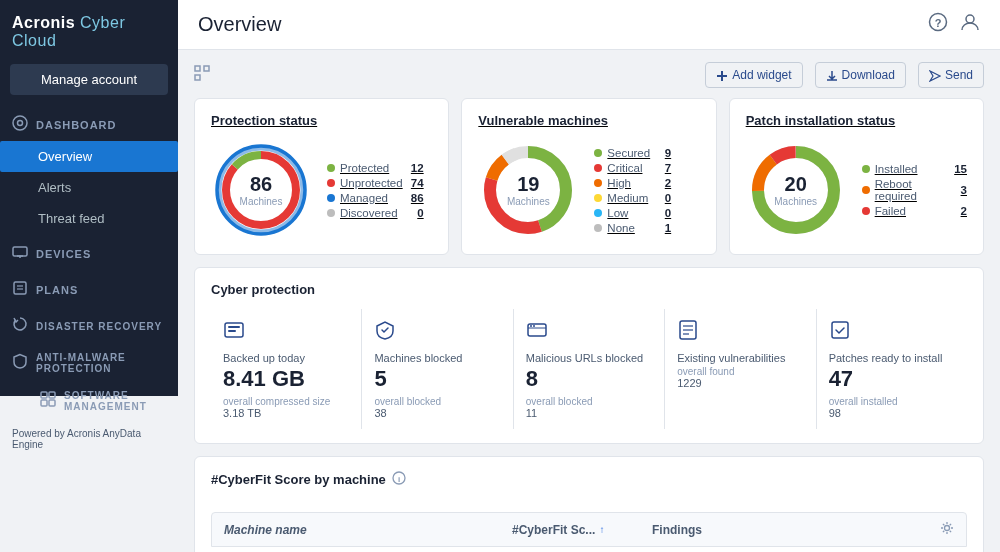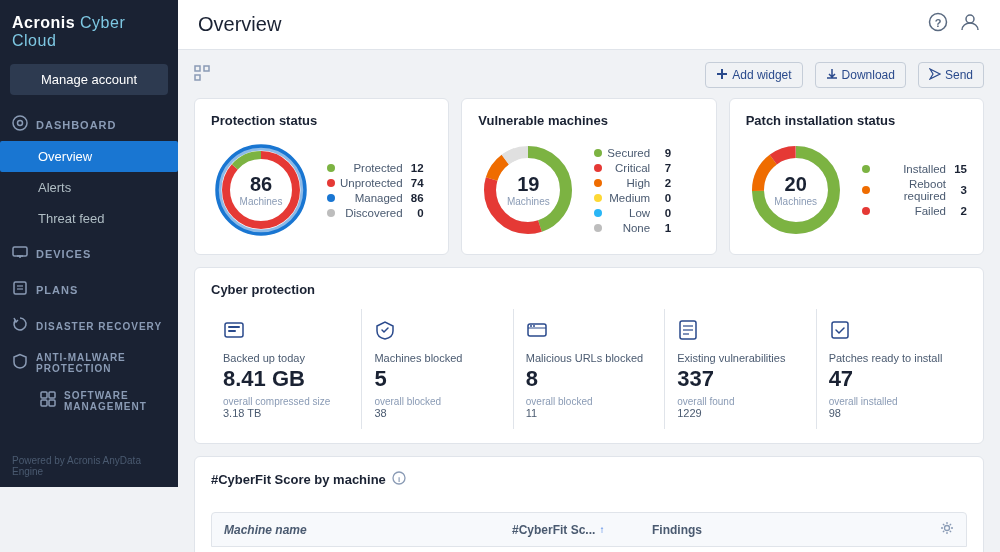--- a/index.html
+++ b/index.html
@@ -6,21 +6,21 @@
     body { font-family: 'Segoe UI', Arial, sans-serif; font-size: 13px; background: #f0f2f5; display: flex; height: 552px; overflow: hidden; }
 
     
     #sidebar {
       width: 178px;
       min-width: 178px;
       background: #1a2233;
       color: #fff;
       display: flex;
       flex-direction: column;
-      height: 487px;
+      height: 396px;
     }
     #logo-area {
       padding: 14px 12px 10px;
       font-size: 16px;
       font-weight: 600;
       letter-spacing: 0.5px;
     }
     #logo-area span.acronis { color: #fff; font-weight: 700; }
     #logo-area span.cyber { color: #7ec8e3; font-weight: 300; }
     #logo-area span.cloud { color: #7ec8e3; font-weight: 300; }
@@ -79,21 +79,21 @@
       padding: 12px 20px;
       display: flex;
       align-items: center;
       justify-content: space-between;
       border-bottom: 1px solid #e0e4ea;
     }
     #topbar h1 { font-size: 20px; font-weight: 500; color: #1a2233; }
     #topbar-actions { display: flex; align-items: center; gap: 12px; }
     .topbar-icon-btn { color: #5a6a80; cursor: pointer; font-size: 18px; background: none; border: none; }
     .action-btn {
-      display: flex; align-items: flex-start; gap: 4px;
+      display: flex; align-items: flex-end; gap: 4px;
       background: none; border: 1px solid #c5cdd8; border-radius: 4px;
       padding: 5px 10px; font-size: 12px; color: #2a4a8c; cursor: pointer;
     }
 
     #content {
       flex: 1;
       overflow-y: auto;
       padding: 12px 16px;
       background: #f0f2f5;
     }
@@ -104,20 +104,21 @@
       margin-bottom: 10px;
       gap: 12px;
     }
     .widget-expand-icon { color: #8a9bb5; font-size: 16px; cursor: pointer; }
 
     
     .cards-row {
       display: flex;
       gap: 12px;
       margin-bottom: 12px;
+      text-decoration: underline;
     }
 
     .card {
       background: #fff;
       border-radius: 6px;
       border: 1px solid #e0e4ea;
       padding: 14px 16px;
       flex: 1;
     }
     .card-title {
@@ -145,21 +146,21 @@
       top: 50%; left: 50%;
       transform: translate(-50%, -50%);
       text-align: center;
     }
     .donut-center .big-num { font-size: 20px; font-weight: 700; color: #1a2233; }
     .donut-center .small-label { font-size: 10px; color: #8a9bb5; }
 
     .legend { display: flex; flex-direction: column; gap: 3px; font-size: 11.5px; }
     .legend-item { display: flex; align-items: center; gap: 5px; }
     .legend-dot { width: 8px; height: 8px; border-radius: 50%; flex-shrink: 0; }
-    .legend-name { color: #4a5a70; flex: 1; text-align: right; }
+    .legend-name { color: #4a5a70; flex: 1; }
     .legend-val { color: #1a2233; font-weight: 600; min-width: 16px; text-align: right; }
 
     
     .cyber-card { margin-bottom: 12px; }
     .cyber-grid {
       display: flex;
       gap: 0;
     }
     .cyber-metric {
       flex: 1;
@@ -523,21 +524,20 @@
         <div class="cyber-metric">
           <div class="cyber-metric-icon">
             <svg width="22" height="22" viewBox="0 0 22 22" fill="none">
               <rect x="3" y="2" width="16" height="18" rx="2" stroke="#2a4a8c" stroke-width="1.5"></rect>
               <line x1="6" y1="7" x2="16" y2="7" stroke="#2a4a8c" stroke-width="1.2"></line>
               <line x1="6" y1="11" x2="16" y2="11" stroke="#2a4a8c" stroke-width="1.2"></line>
               <line x1="6" y1="15" x2="12" y2="15" stroke="#2a4a8c" stroke-width="1.2"></line>
             </svg>
           </div>
           <div class="cyber-metric-label">Existing vulnerabilities</div>
-          <div class="cyber-metric-value">337</div>
           <div class="cyber-metric-sub-label">overall found</div>
           <div class="cyber-metric-sub-value">1229</div>
         </div>
 
         <div class="cyber-metric">
           <div class="cyber-metric-icon">
             <svg width="22" height="22" viewBox="0 0 22 22" fill="none">
               <rect x="3" y="3" width="16" height="16" rx="2" stroke="#2a4a8c" stroke-width="1.5"></rect>
               <path d="M7 11l3 3 5-5" stroke="#2a4a8c" stroke-width="1.5" stroke-linecap="round"></path>
             </svg>

